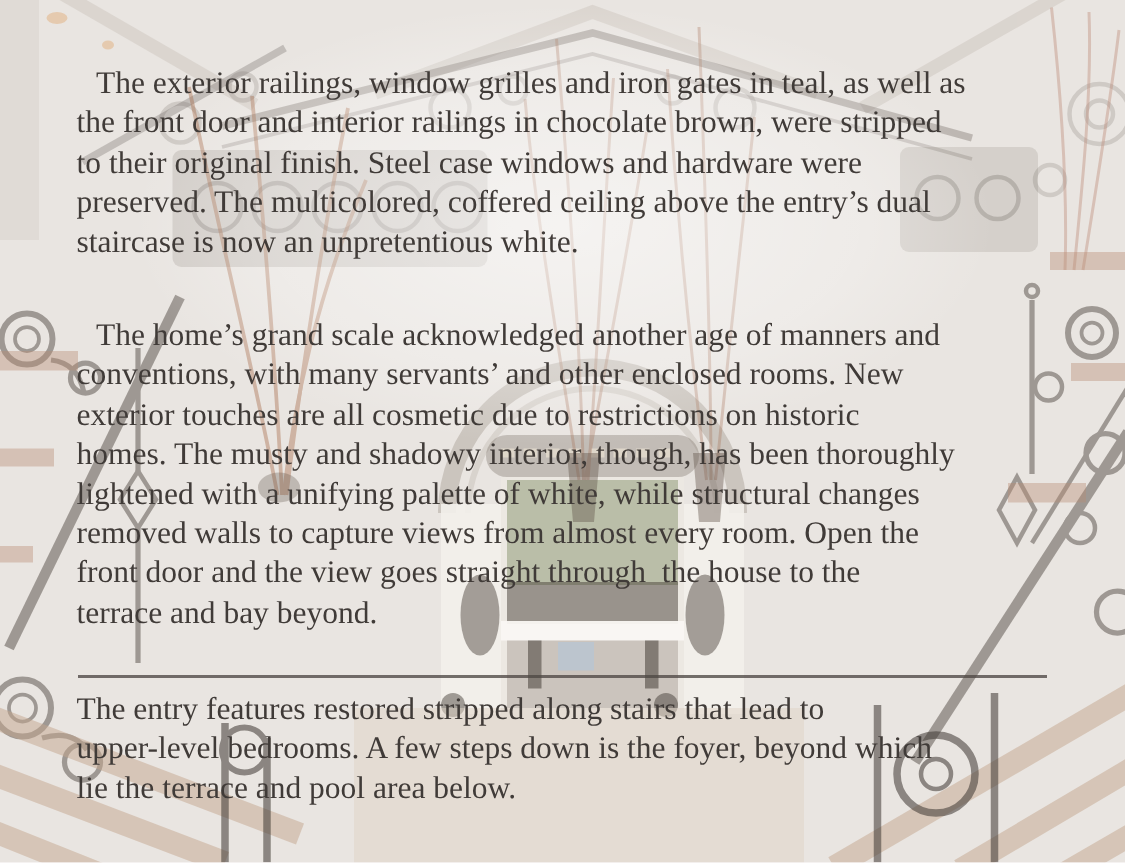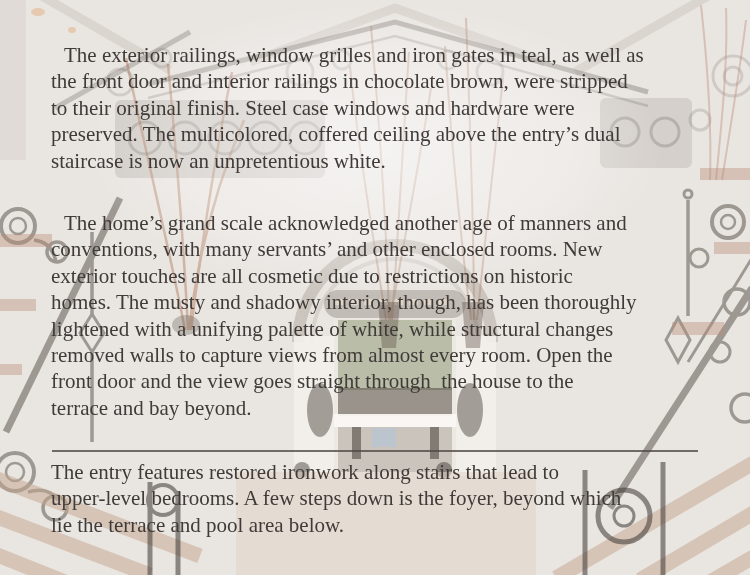--- a/index.html
+++ b/index.html
@@ -233,17 +233,17 @@
 conventions, with many servants’ and other enclosed rooms. New
 exterior touches are all cosmetic due to restrictions on historic
 homes. The musty and shadowy interior, though, has been thoroughly
 lightened with a unifying palette of white, while structural changes
 removed walls to capture views from almost every room. Open the
 front door and the view goes straight through  the house to the
 terrace and bay beyond.</p>
 
     <div class="divider"></div>
 
-    <p class="para caption">The entry features restored ironwork along stairs that lead to
+    <p class="para caption">The entry features restored stripped along stairs that lead to
 upper-level bedrooms. A few steps down is the foyer, beyond which
 lie the terrace and pool area below.</p>
   </main>
 </div>
 
 </body></html>

